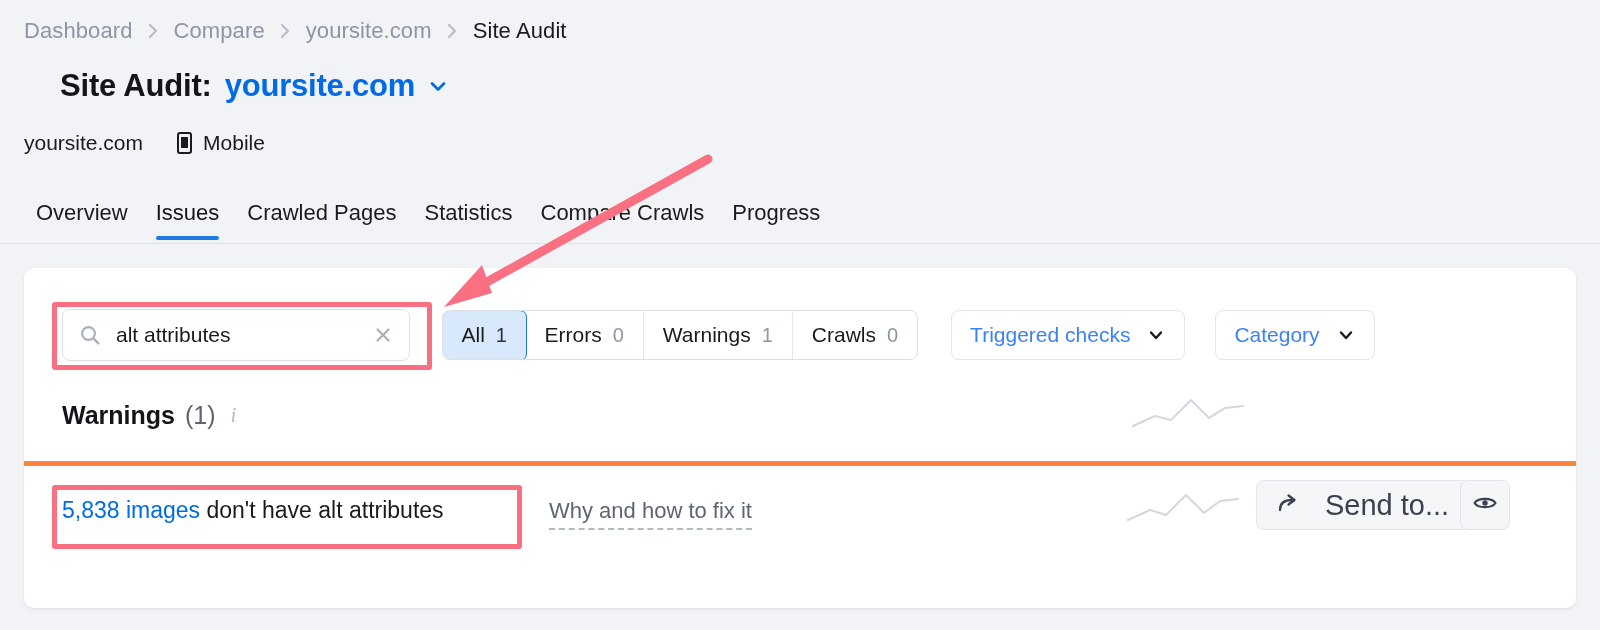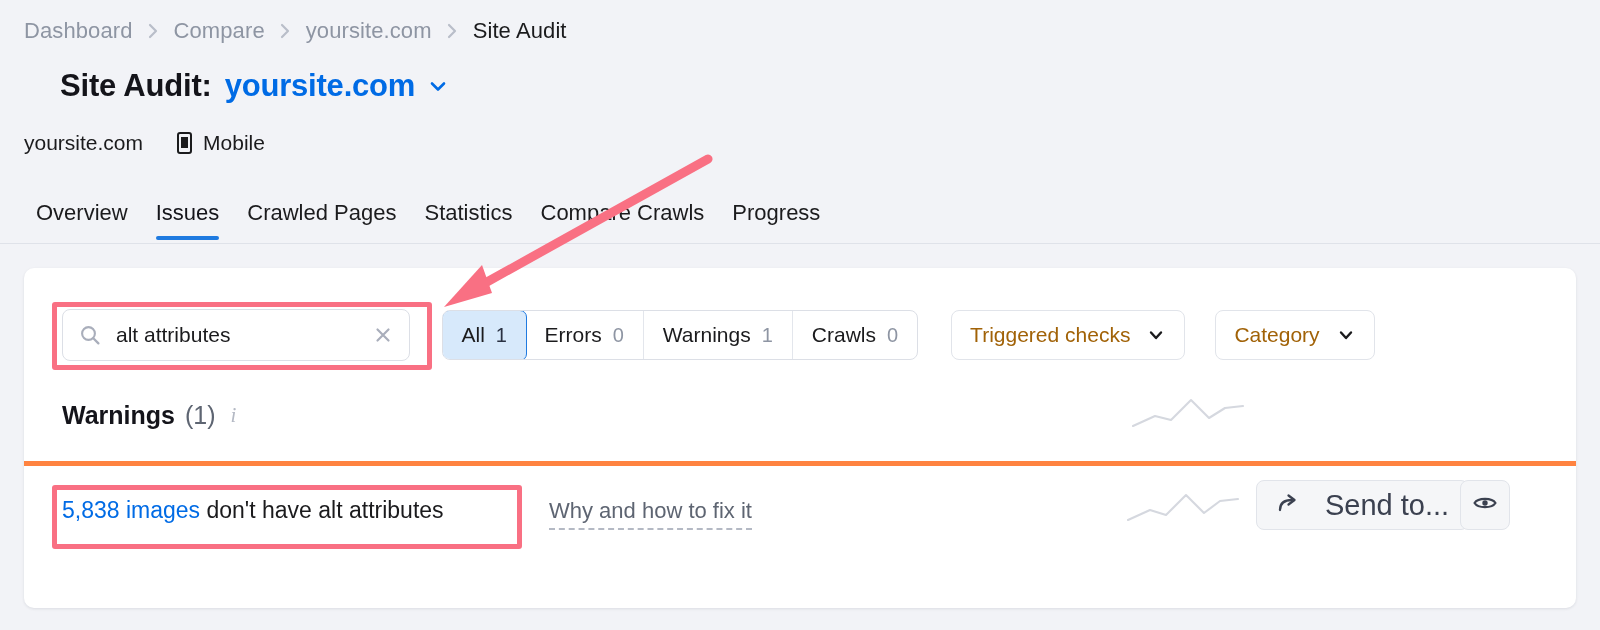--- a/index.html
+++ b/index.html
@@ -113,21 +113,21 @@
   .seg-item.active {
     background: #d7e9fb; border: 1.8px solid #1f7ae0;
     border-radius: 7px; margin: -1.5px; position: relative; z-index: 2;
   }
   .seg-item.active .cnt { color: #2a3142; }
 
   .drop {
     height: 50px; display: flex; align-items: center; gap: 16px;
     padding: 12px 18px; margin-left: 33px;
     border: 1.5px solid #e1e4ea; border-radius: 8px;
-    font-size: 21px; color: #a16207; background: #fff; white-space: nowrap;
+    font-size: 21px; color: #3b82f6; background: #fff; white-space: nowrap;
   }
   .drop .chev { color: #1b1b1d; display: inline-flex; }
   .drop.category { margin-left: 30px; }
 
   
   .warn-head {
     position: absolute; left: 38px; top: 133px;
     display: flex; align-items: center; gap: 10px;
   }
   .warn-title { font-size: 25px; font-weight: bold; color: #14141a; }

